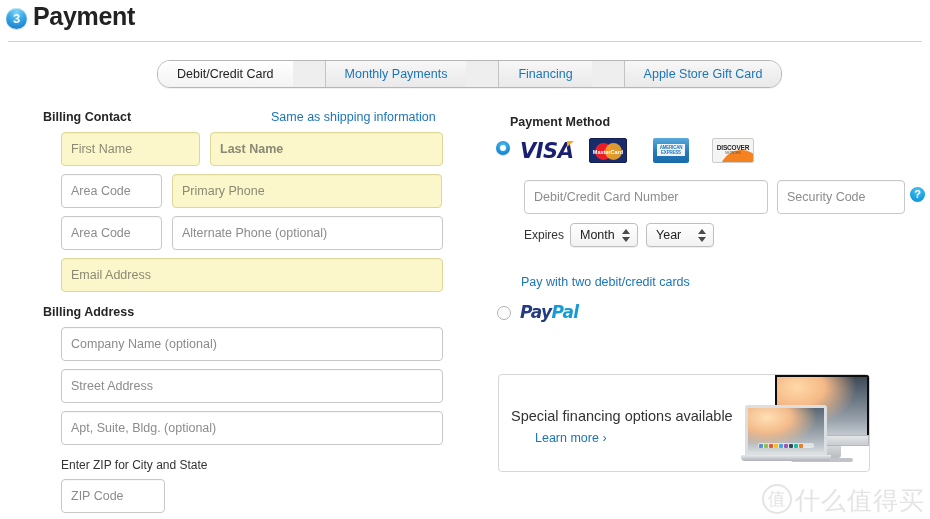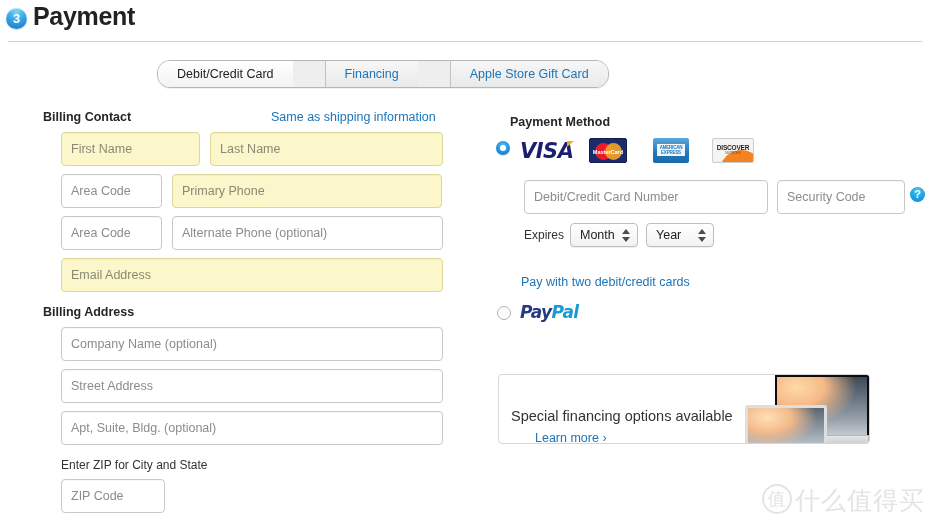--- a/index.html
+++ b/index.html
@@ -302,21 +302,21 @@
     font-weight: bold;
     letter-spacing: -0.6px;
   }
   #paypal-logo .pp-a { color: #253b80; }
   #paypal-logo .pp-b { color: #179bd7; }
 
   
   #promo-box {
     position: absolute;
     left: 498px; top: 374px;
-    width: 372px; height: 70px;
+    width: 372px; height: 98px;
     box-sizing: border-box;
     border: 1px solid #d6d6d6;
     border-radius: 4px;
     background: #ffffff;
     overflow: hidden;
   }
   #promo-title {
     position: absolute;
     left: 12px; top: 33px;
     font-size: 14.5px;
@@ -437,29 +437,30 @@
 <body>
 
 <div id="step-header">
   <div id="step-badge">3</div>
   <div id="page-title">Payment</div>
   <div id="header-rule"></div>
 </div>
 
 <div id="tab-bar">
   <div class="tab active">Debit/Credit Card</div>
+  <div class="tab">Monthly Payments</div>
   <div class="tab">Financing</div>
   <div class="tab">Apple Store Gift Card</div>
 </div>
 
 <div class="sec-head" style="left:33px; top:110px;">Billing Contact</div>
 <div class="link" style="left:271px; top:110px;">Same as shipping information</div>
 
 <input class="field required" style="left: 61px; top: 132px; width: 139px;" readonly="" placeholder="First Name">
-<input class="field required" style="left: 210px; top: 132px; width: 233px;" readonly="" placeholder="Last Name">
+<input class="field required" style="left: 210px; top: 132px; width: 233px; font-weight: bold;" readonly="" placeholder="Last Name">
 
 <input class="field" style="left: 61px; top: 174px; width: 101px;" readonly="" placeholder="Area Code">
 <input class="field required" style="left: 172px; top: 174px; width: 270px;" readonly="" placeholder="Primary Phone">
 
 <input class="field" style="left: 61px; top: 216px; width: 101px;" readonly="" placeholder="Area Code">
 <input class="field" style="left: 172px; top: 216px; width: 271px;" readonly="" placeholder="Alternate Phone (optional)">
 
 <input class="field required" style="left: 61px; top: 258px; width: 382px;" readonly="" placeholder="Email Address">
 
 <div class="sec-head" style="left:33px; top:305px;">Billing Address</div>

